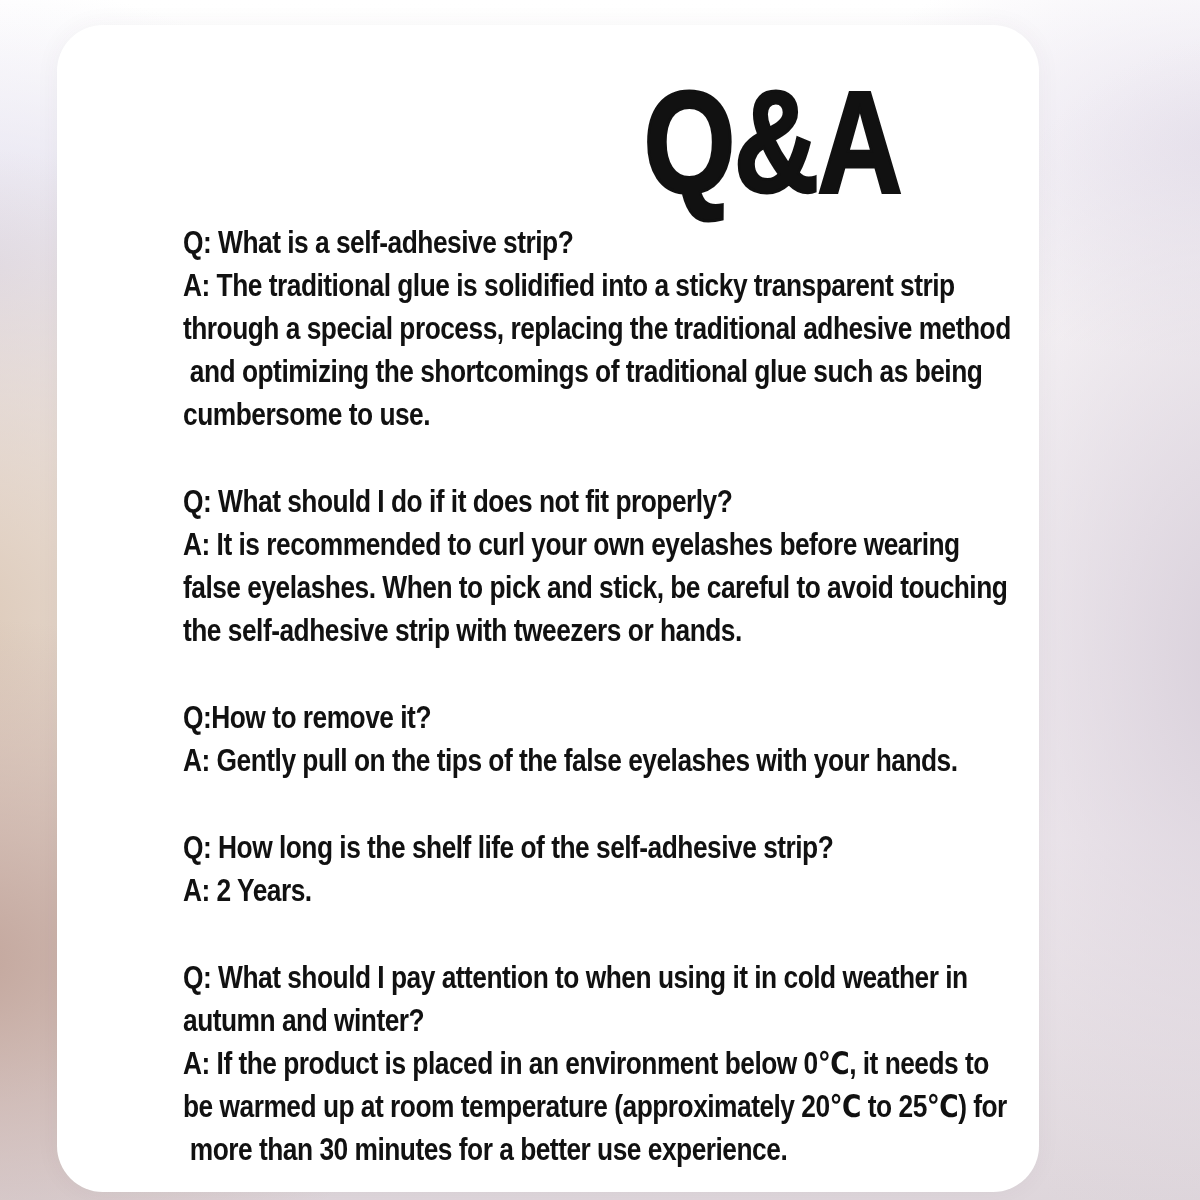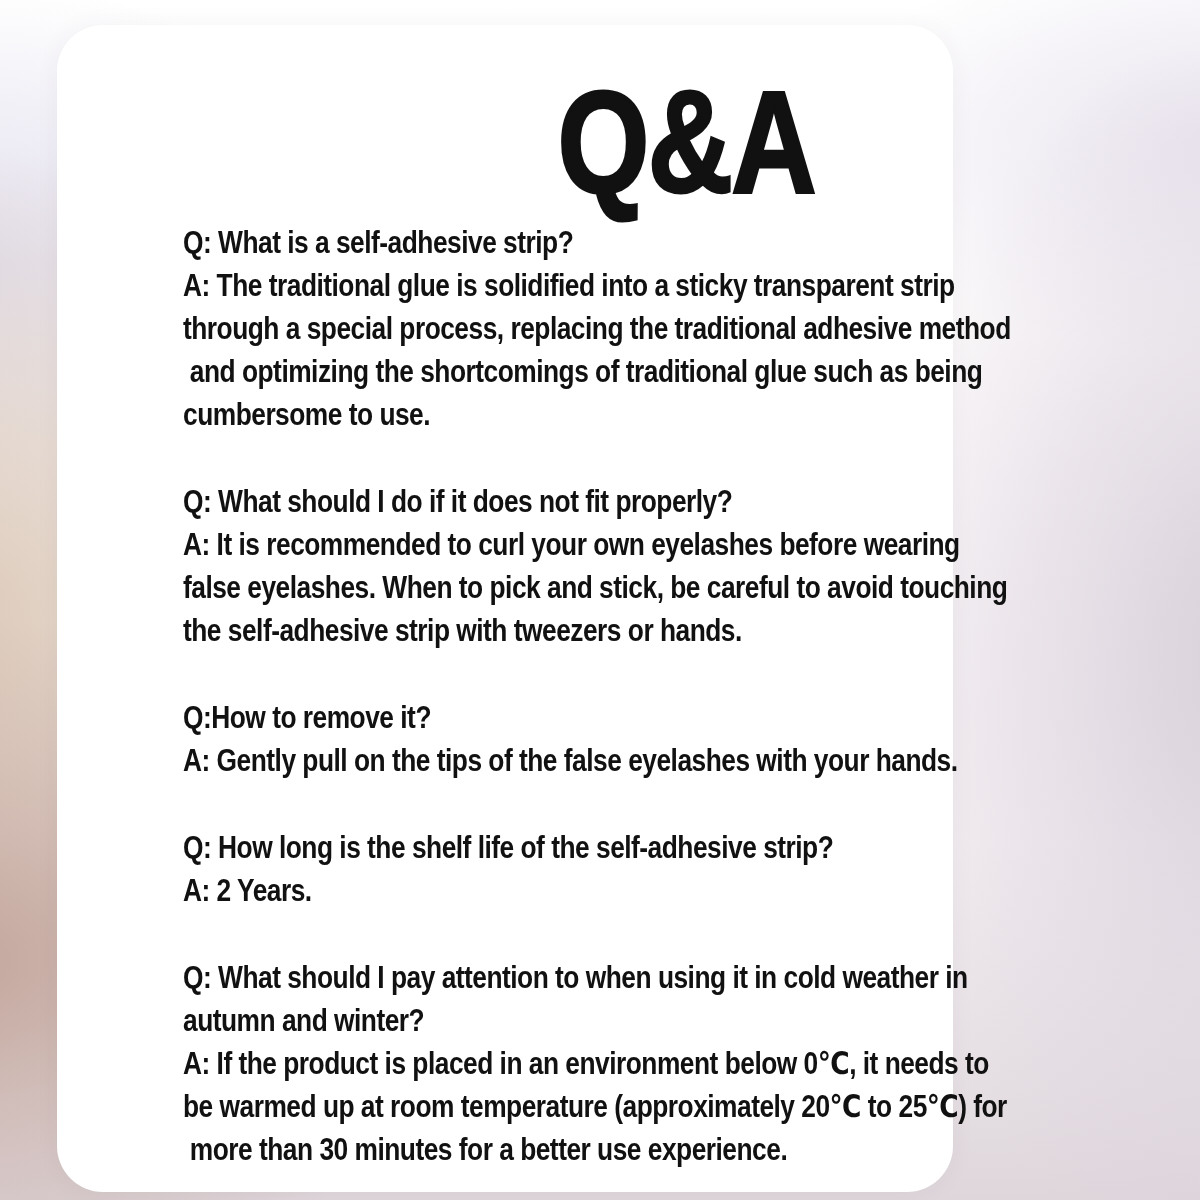--- a/index.html
+++ b/index.html
@@ -23,21 +23,21 @@
       radial-gradient(34% 55% at 104% 55%, #d8cfda 0%, rgba(216,207,218,0) 95%),
       radial-gradient(38% 20% at 103% 12%, #e8e3ee 0%, rgba(232,227,238,0) 90%),
       linear-gradient(180deg, #ffffff 0%, #f6f1f4 70%, #ded6db 100%);
   }
 
   
   .card {
     position: absolute;
     left: 57px;
     top: 25px;
-    width: 896px;
+    width: 982px;
     height: 1167px;
     background: #ffffff;
     border-radius: 46px;
     box-shadow: 0 0 24px rgba(80, 60, 80, 0.05);
   }
 
   .title {
     position: absolute;
     top: 46px;
     right: 138px;

